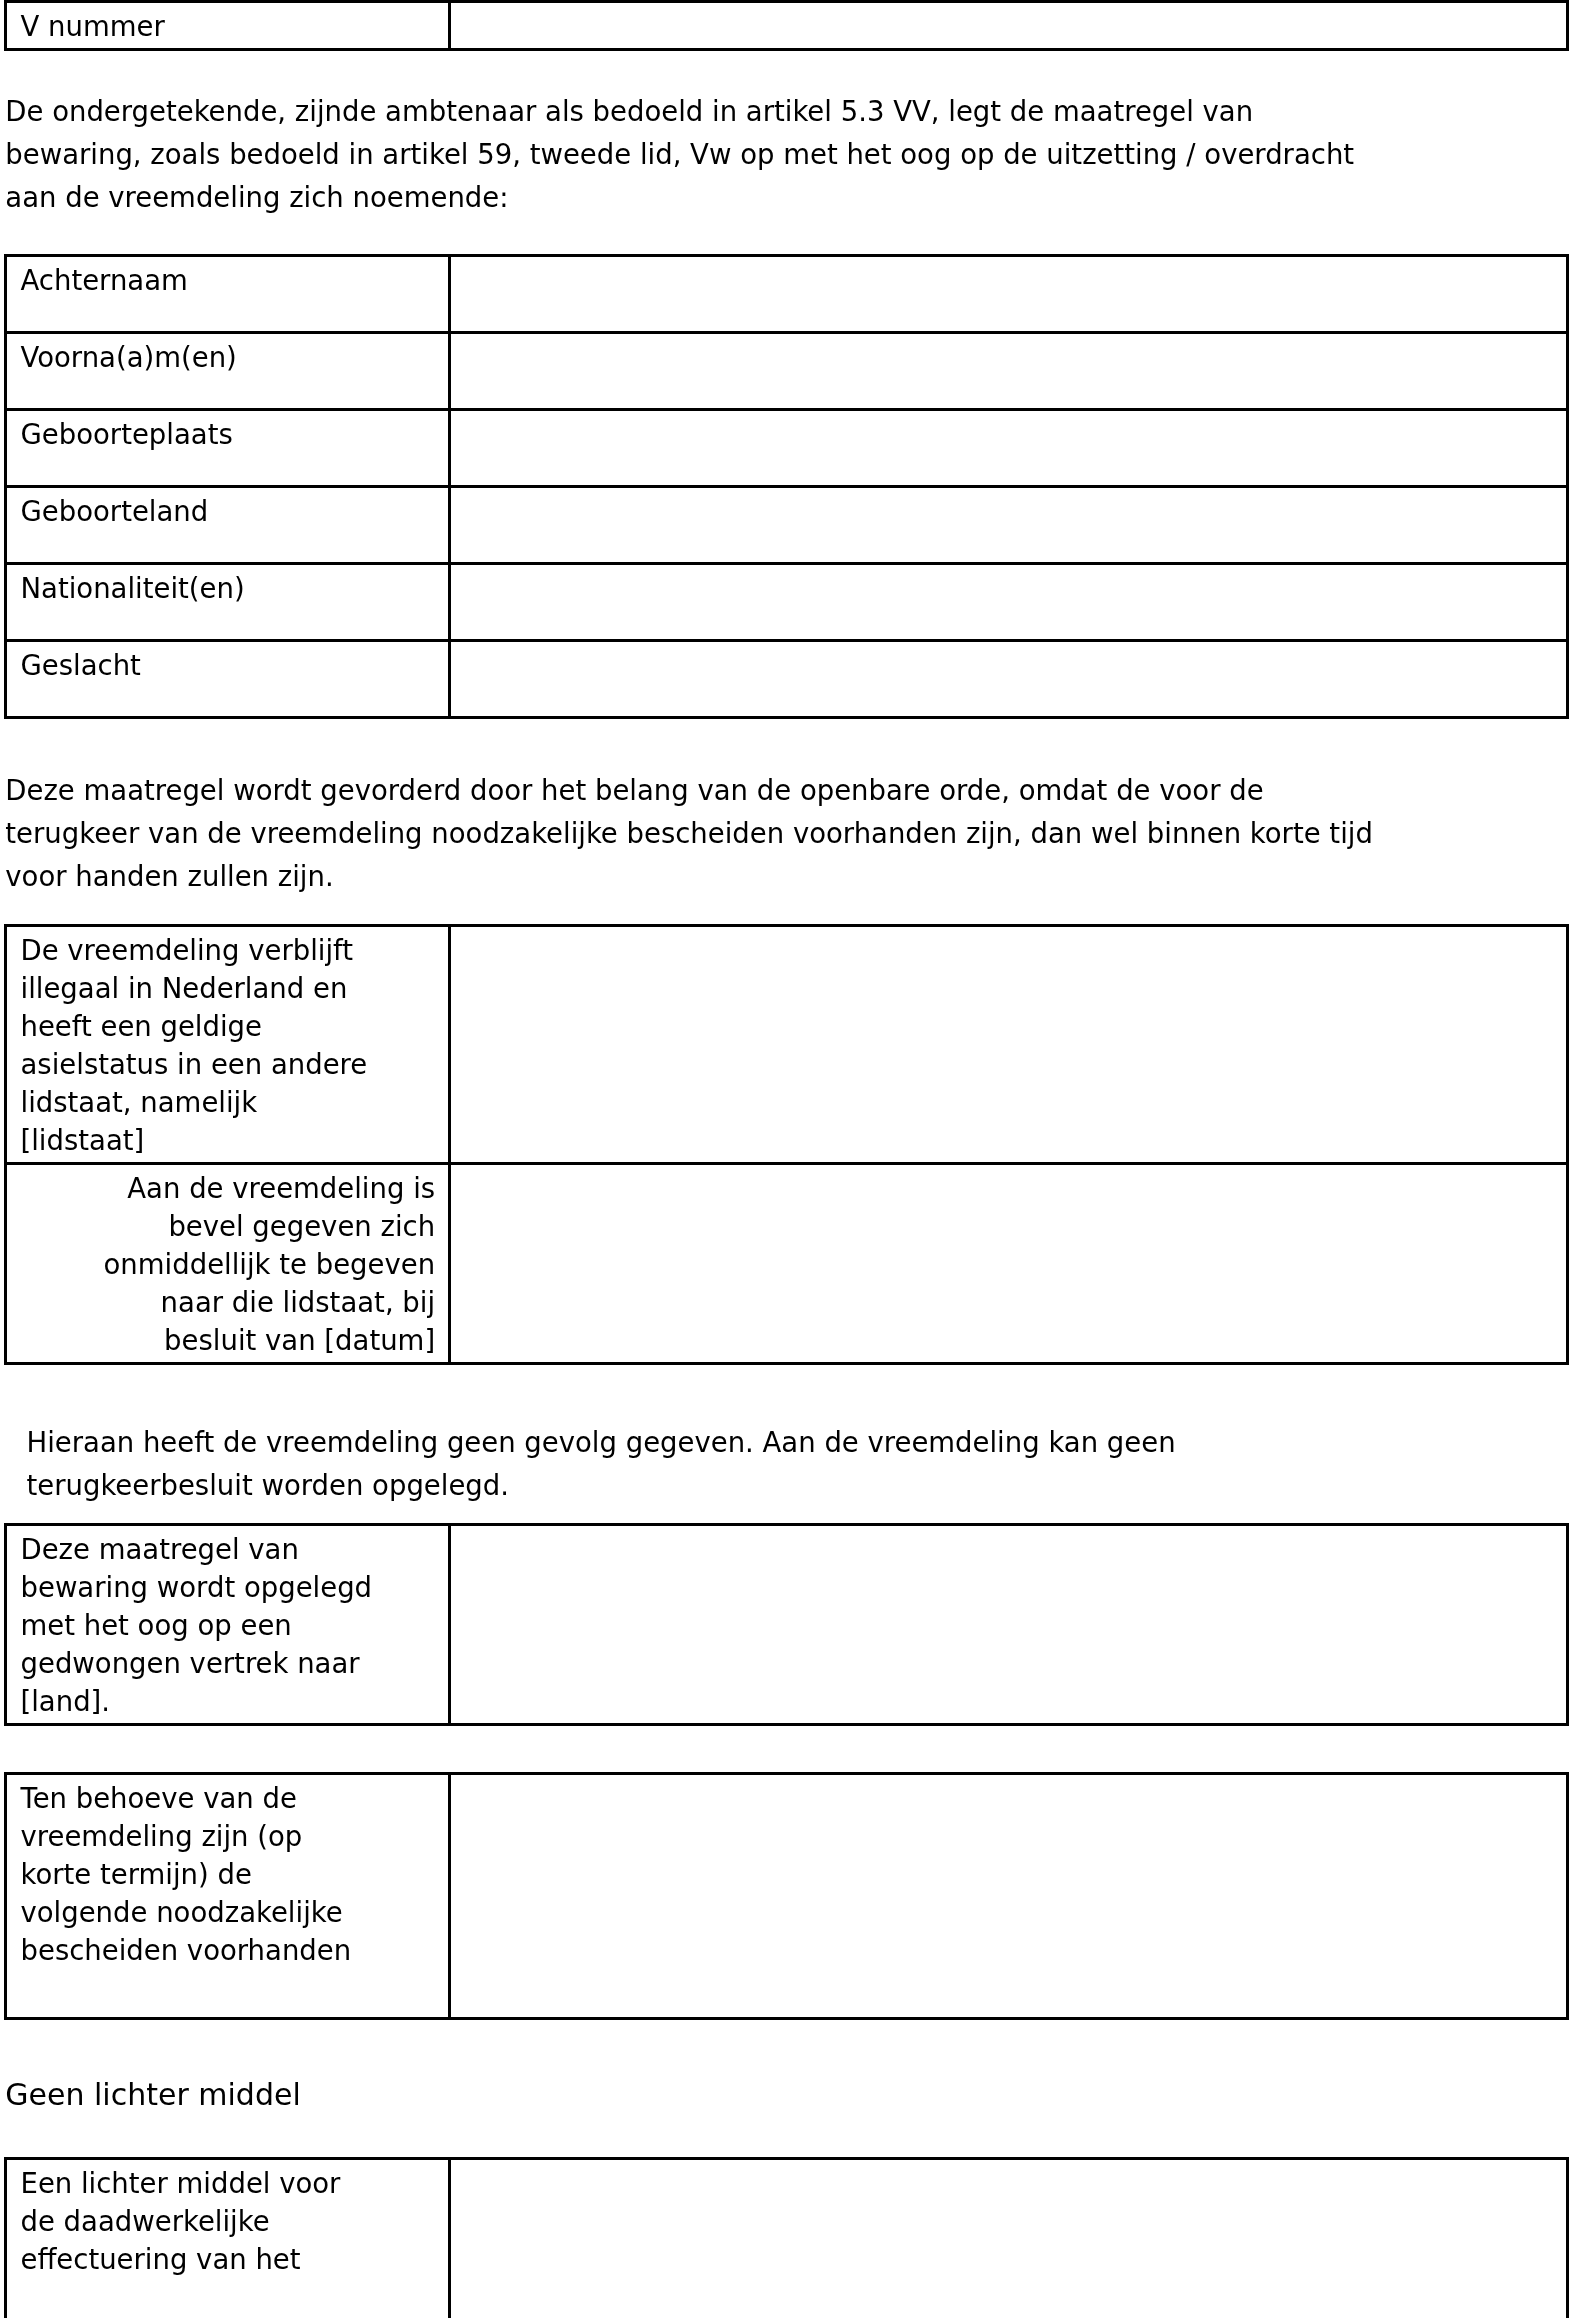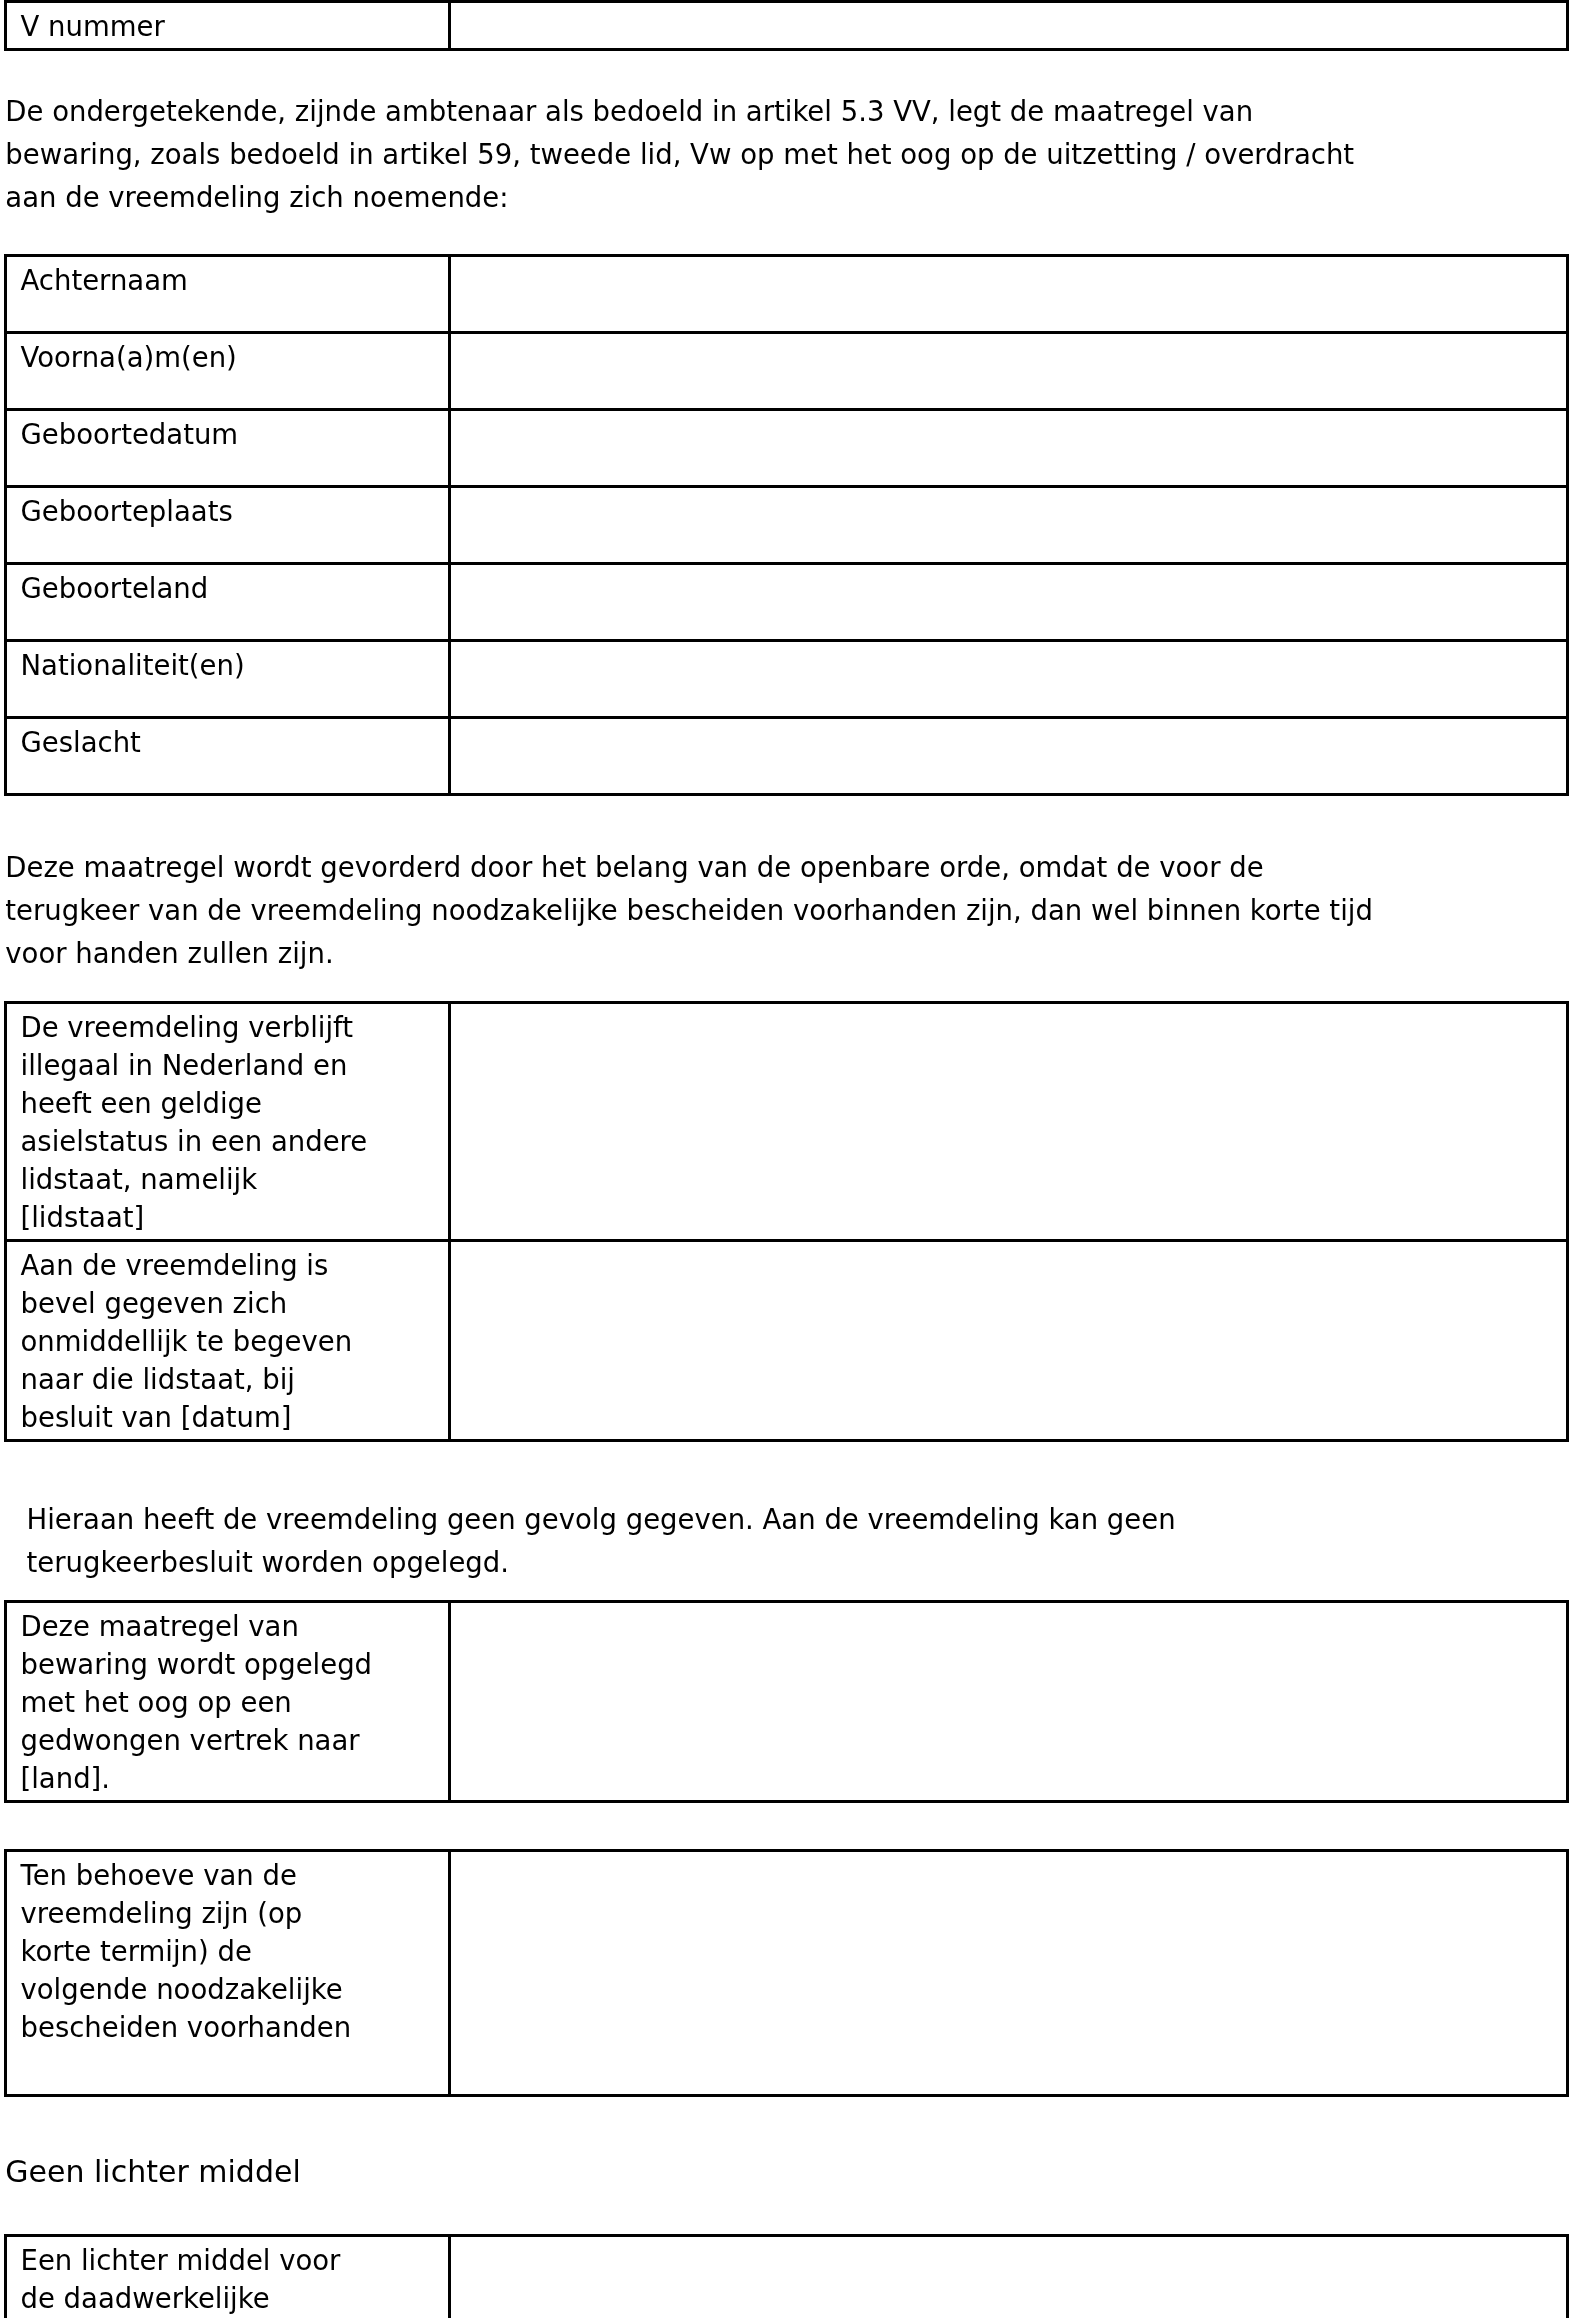--- a/index.html
+++ b/index.html
@@ -17,21 +17,21 @@
     font-size:27.5px;
     line-height:38px;
     white-space:pre-line;
     overflow:hidden;
   }
   td.lbl{width:444px;}
   td.val{width:auto;}
   .tbl-vnum td{height:42px;line-height:34px;}
   .tbl-identity td{height:77px;line-height:34px;margin-left:45px;}
   .tbl-grounds td.r1{height:231px;}
-  .tbl-grounds td.r2{height:189px;}
+  .tbl-grounds td.r2{height:189px;text-align:right;}
   .tbl-departure td{height:195px;}
   .tbl-documents td{height:245px;}
   .tbl-lighter td{height:213px;}
   p.para{
     margin:0;font-size:27.5px;line-height:43px;white-space:pre-line;padding-left:1.8px;
   }
   #intro-para{margin-top:39px;}
   #identity-table{margin-top:35px;}
   #public-order-para{margin-top:50px;}
   #grounds-table{margin-top:26px;}
@@ -63,24 +63,20 @@
 aan de vreemdeling zich noemende:</p>
 
   <table class="tbl tbl-identity" id="identity-table">
     <tbody>
         <tr>
       <td class="lbl">Achternaam</td>
       <td class="val"></td>
     </tr>
     <tr>
       <td class="lbl">Voorna(a)m(en)</td>
-      <td class="val"></td>
-    </tr>
-    <tr>
-      <td class="lbl">Geboortedatum</td>
       <td class="val"></td>
     </tr>
     <tr>
       <td class="lbl">Geboorteplaats</td>
       <td class="val"></td>
     </tr>
     <tr>
       <td class="lbl">Geboorteland</td>
       <td class="val"></td>
     </tr>

